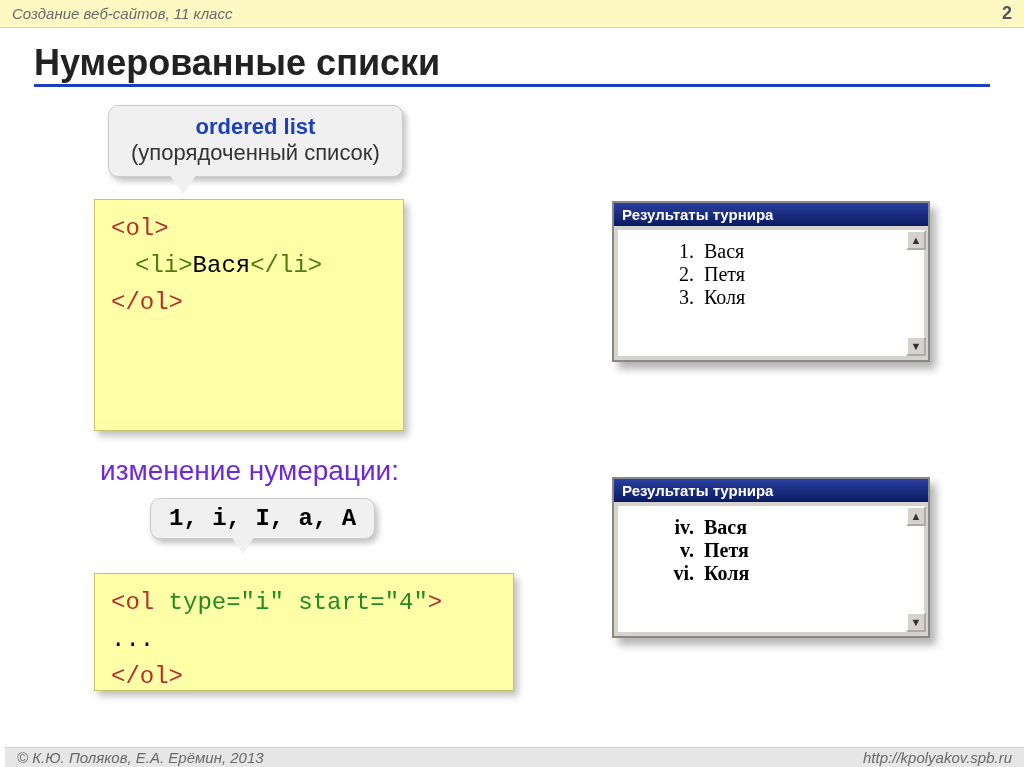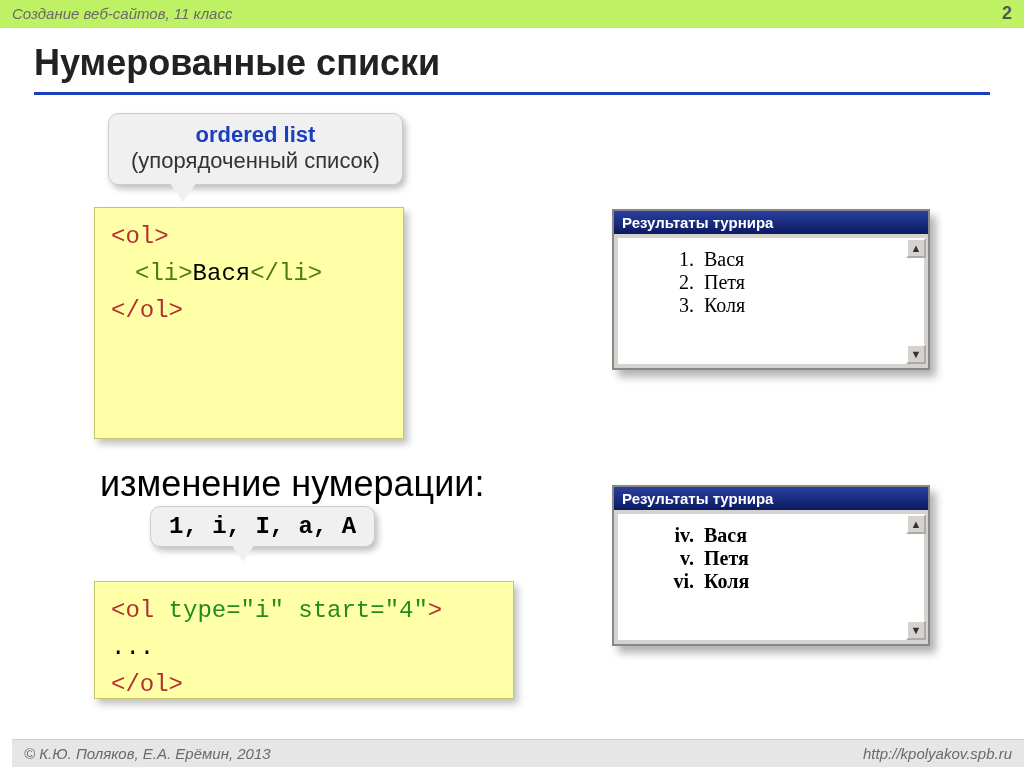--- a/index.html
+++ b/index.html
@@ -4,33 +4,32 @@
 <style>
   * { box-sizing: border-box; margin: 0; padding: 0; }
   body {
     width: 1024px; height: 767px;
     font-family: Arial, Helvetica, sans-serif;
     background: #fff;
     position: relative;
     overflow: hidden;
   }
   .header {
-    background: #bef264;
+    background: #fef9c3;
     height: 28px;
     display: flex; align-items: center; justify-content: space-between;
     padding: 0 12px;
     font-size: 15px; font-style: italic; color: #6a6a6a;
     border-bottom: 1px solid #d0d0d0;
   }
   .page-num { font-size: 18px; font-weight: bold; font-style: normal; color: #555; }
   .title-area { padding: 14px 34px 6px; }
   .title {
     font-size: 36px; font-weight: bold; color: #222;
     border-bottom: 3px solid #1a3fbf;
-    padding-bottom: 8px;
   }
   .content { position: relative; height: 640px; }
   .callout1 {
     position: absolute; left: 108px; top: 12px;
     background: #f0f0f0;
     border: 1px solid #ccc; border-radius: 10px;
     padding: 8px 22px 10px;
     text-align: center;
     box-shadow: 3px 4px 6px rgba(0,0,0,0.25);
   }
@@ -57,21 +56,21 @@
   }
   .code-box .tag-a { color: #b52f2f; }
   .code-box .tag-li { color: #4d7c0f; }
   .code-box .attr { color: #228B22; }
   .code-box .txt { color: #000; }
   #code1 { left: 94px; top: 106px; width: 310px; height: 232px; }
   #code1 .indent { margin-left: 24px; }
   #code2 { left: 94px; top: 480px; width: 420px; height: 118px; }
   .sub-heading {
     position: absolute; left: 100px; top: 362px;
-    font-size: 36px; color: #000000;
+    font-size: 28px; color: #6d28d9;
   }
   .callout2 {
     position: absolute; left: 150px; top: 405px;
     background: #f0f0f0;
     border: 1px solid #ccc; border-radius: 10px;
     padding: 6px 18px;
     font-family: "Courier New", monospace;
     font-size: 24px; font-weight: bold;
     box-shadow: 3px 4px 6px rgba(0,0,0,0.25);
   }
@@ -116,22 +115,22 @@
   }
   .scroll-up { top: 0; }
   .scroll-dn { bottom: 0; }
   #win1 { left: 596px; top: 108px; width: 318px; }
   #win1 .win-body { height: 126px; }
   #win2 { left: 596px; top: 384px; width: 318px; }
   #win2 .win-body { height: 126px; font-weight: bold; }
   .ol-row { display: flex; }
   .ol-num { width: 40px; text-align: right; padding-right: 10px; }
   .footer {
-    position: absolute; bottom: 0; left: 12px; right: 0;
-    background: #e6e6e6; height: 28px;
+    position: absolute; bottom: 0; left: 5px; right: 0;
+    background: #e6e6e6; height: 20px;
     display: flex; align-items: center; justify-content: space-between;
     padding: 0 12px;
     font-size: 15px; font-style: italic; color: #6a6a6a;
     border-top: 1px solid #d0d0d0;
   }
 </style>
 </head>
 <body>
 
 <div class="header">

